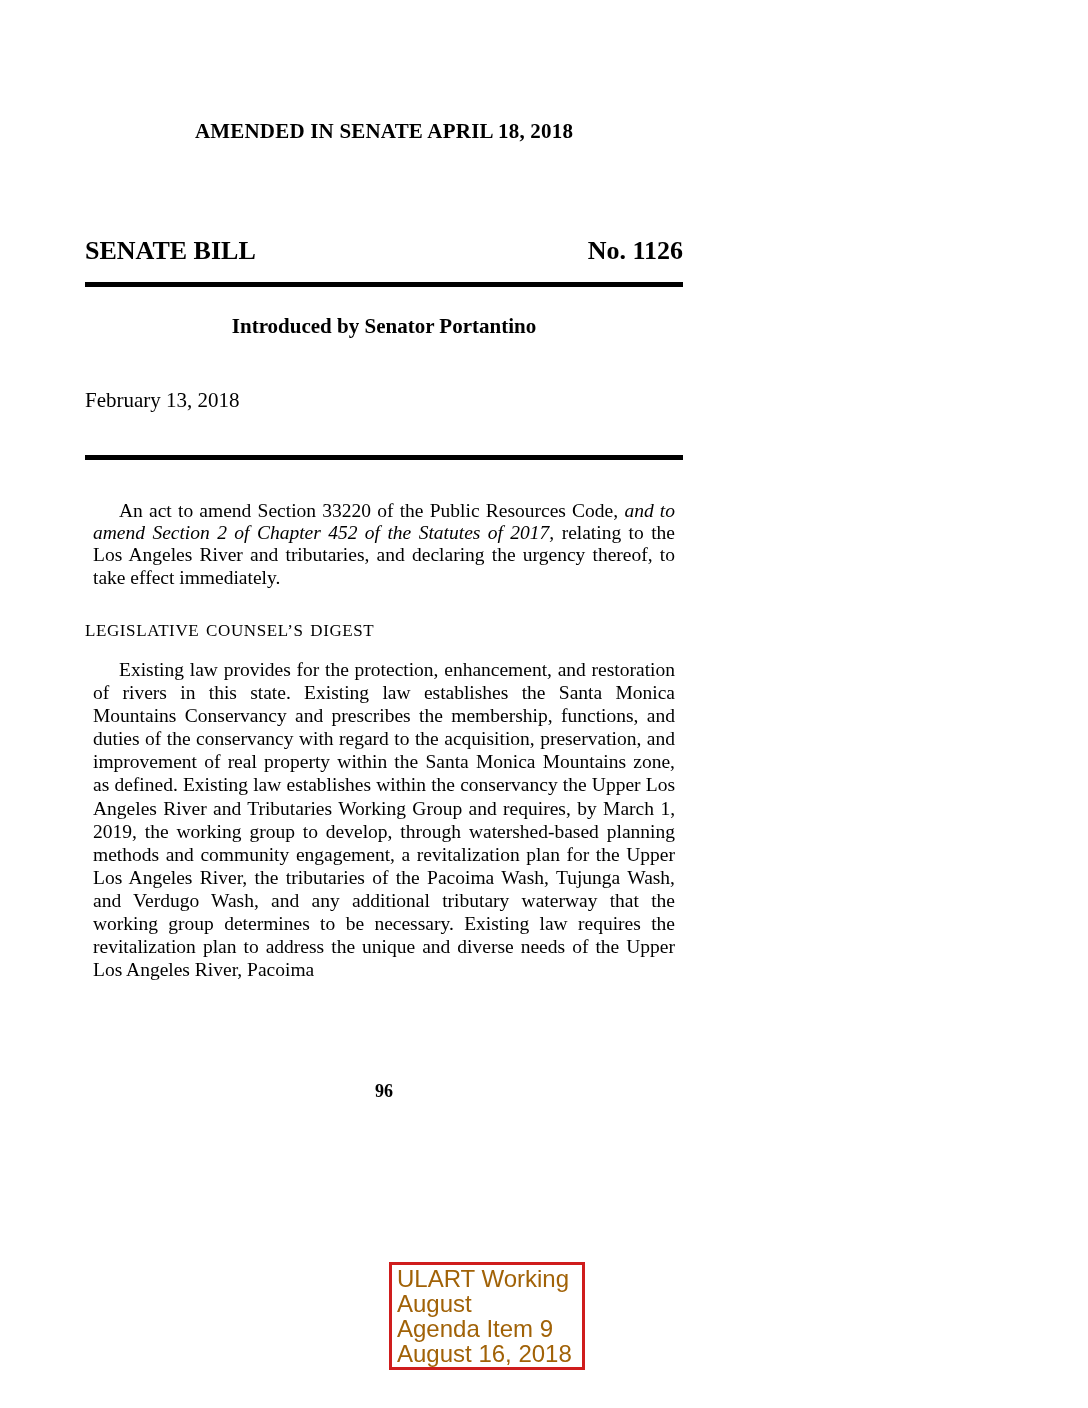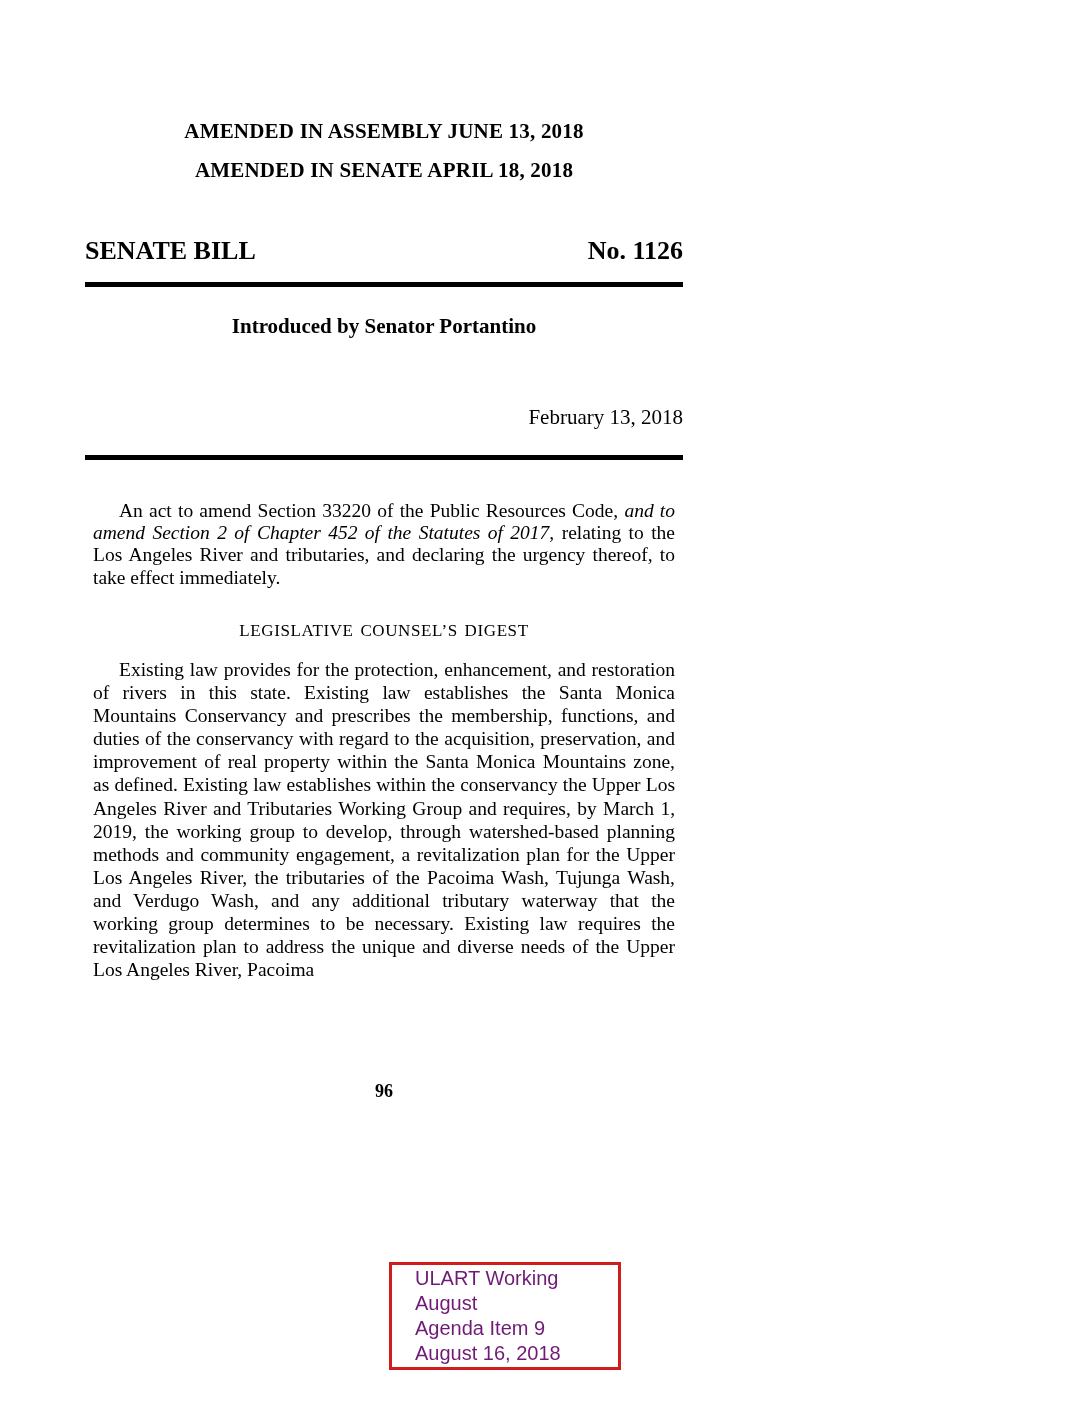--- a/index.html
+++ b/index.html
@@ -34,38 +34,38 @@
   #rule1 { top: 282px; }
   #rule2 { top: 455px; }
 
   #introduced {
     top: 314px;
     text-align: center;
     font-weight: bold;
     font-size: 21px;
   }
   #date {
-    top: 405px;
-    text-align: right;
+    top: 388px;
+    text-align: left;
     font-size: 21px;
   }
 
   #act {
     top: 492px;
     font-size: 19.5px;
     line-height: 22.2px;
     text-align: justify;
   }
   #act p, #digest p { margin: 8px; text-indent: 26px; }
   .italic { font-style: italic; }
   .strike { text-decoration: line-through; }
 
   #digest-heading {
     top: 621px;
-    text-align: center;
+    text-align: left;
     font-size: 17px;
     letter-spacing: 0.6px;
     word-spacing: 2px;
   }
   #digest {
     top: 650px;
     font-size: 19.5px;
     line-height: 23.1px;
     text-align: justify;
   }
@@ -75,33 +75,32 @@
     text-align: center;
     font-size: 18px;
     font-weight: bold;
   }
 
   #stamp {
     left: 389px;
     top: 1262px;
     width: 180px;
     border: 3px solid #cf1d1d;
-    padding: 1px 23px;
+    padding: 1px 5px;
     font-family: "Liberation Sans", "DejaVu Sans", sans-serif;
-    font-size: 20px;
+    font-size: 24px;
     line-height: 25px;
-    color: #701a75;
+    color: #a16207;
     background: #ffffff;
   }
 </style>
 </head>
 <body>
 
 <div class="abs col" id="amendments">
-  <div>AMENDED IN ASSEMBLY JUNE 13, 2018</div>
   <div>AMENDED IN SENATE APRIL 18, 2018</div>
 </div>
 
 <div class="abs col" id="bill-line">
   <span>SENATE BILL</span>
   <span>No. 1126</span>
 </div>
 
 <div class="abs col rule" id="rule1"></div>
 

